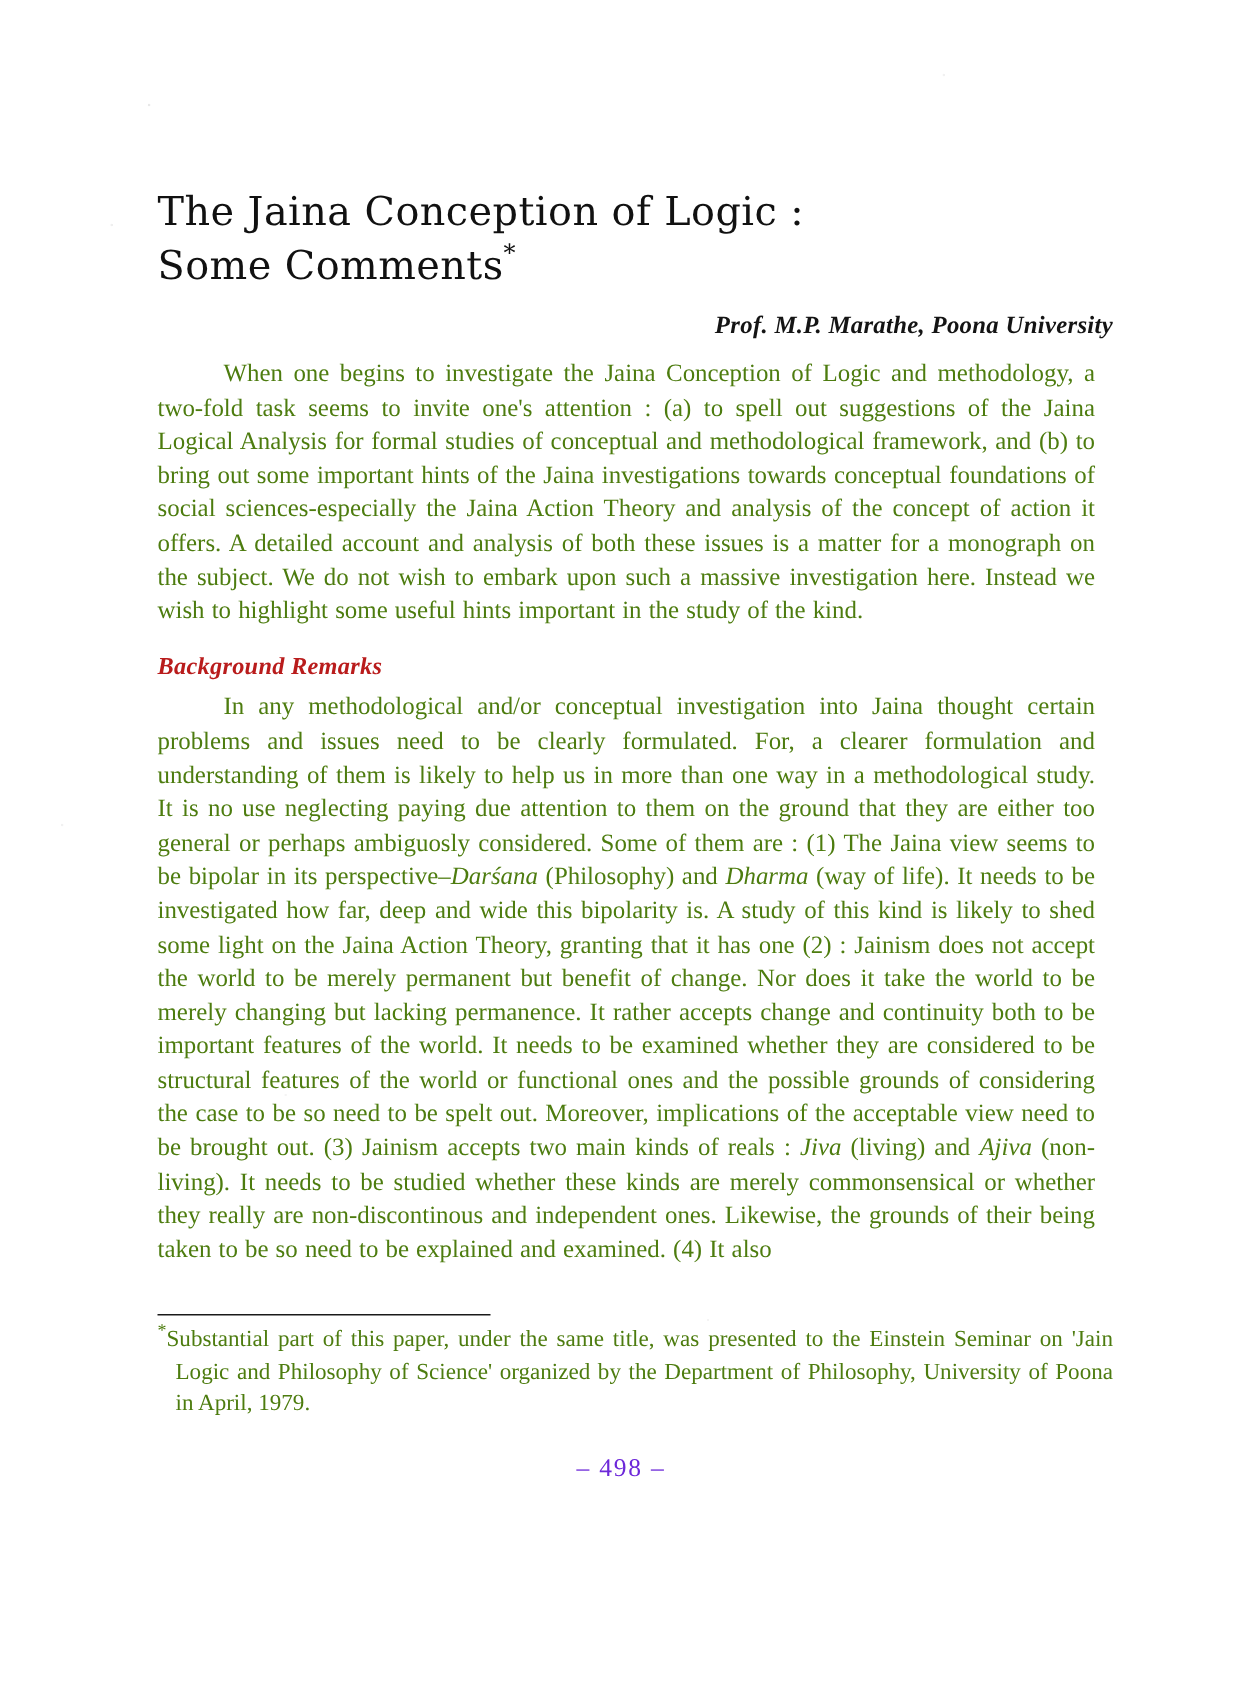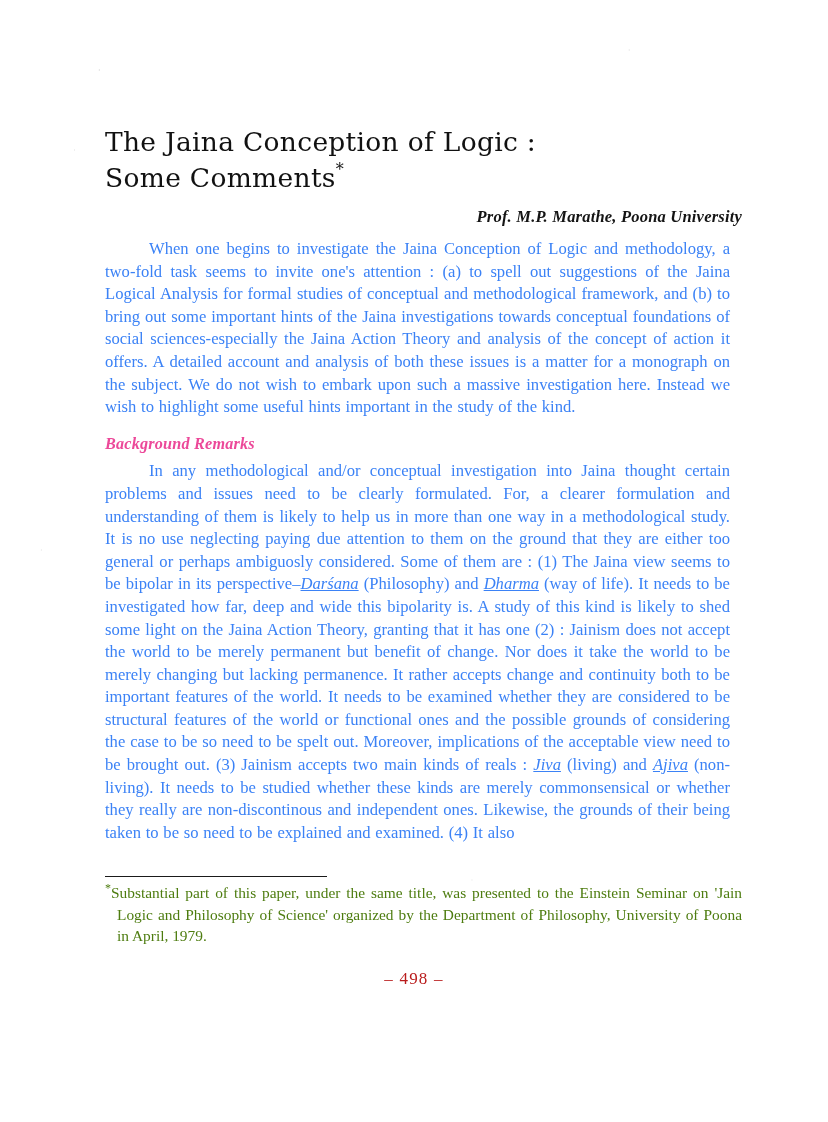--- a/index.html
+++ b/index.html
@@ -84,36 +84,36 @@
     top: 238px;
     width: 637px;
   }
 
   p.para {
     margin: 0 12px 0 0;
     font-size: 16.6px;
     line-height: 22.6px;
     text-align: justify;
     text-justify: inter-word;
-    color: #3b82f6;
+    color: #4d7c0f;
     word-spacing: 0.6px;
   }
   p.para.indent { text-indent: 44px; }
 
   .section-head {
     font-style: italic;
     font-weight: 700;
     font-size: 16.2px;
     line-height: 22.6px;
     margin: 14px 0 5px 0;
-    color: #ec4899;
+    color: #b91c1c;
     letter-spacing: 0.2px;
   }
 
-  .it { font-style: italic; text-decoration: underline; }
+  .it { font-style: italic; }
 
   
   #footnote-block {
     position: absolute;
     left: 105px;
     top: 876px;
     width: 637px;
   }
   .footnote-rule {
     width: 222px;
@@ -136,21 +136,21 @@
   }
 
   
   #page-number {
     position: absolute;
     left: 0;
     right: 0;
     top: 969px;
     text-align: center;
     font-size: 17px;
-    color: #b91c1c;
+    color: #6d28d9;
     letter-spacing: 1.2px;
   }
 
   
   #footer-bar {
     position: absolute;
     left: 0;
     right: 0;
     top: 1089px;
     height: 24px;

